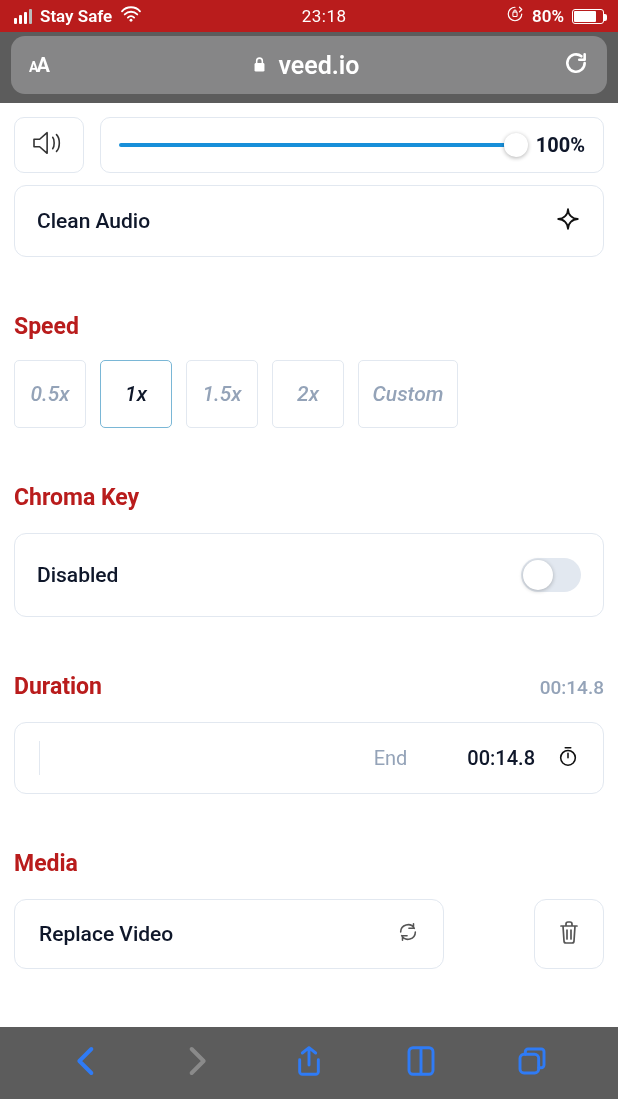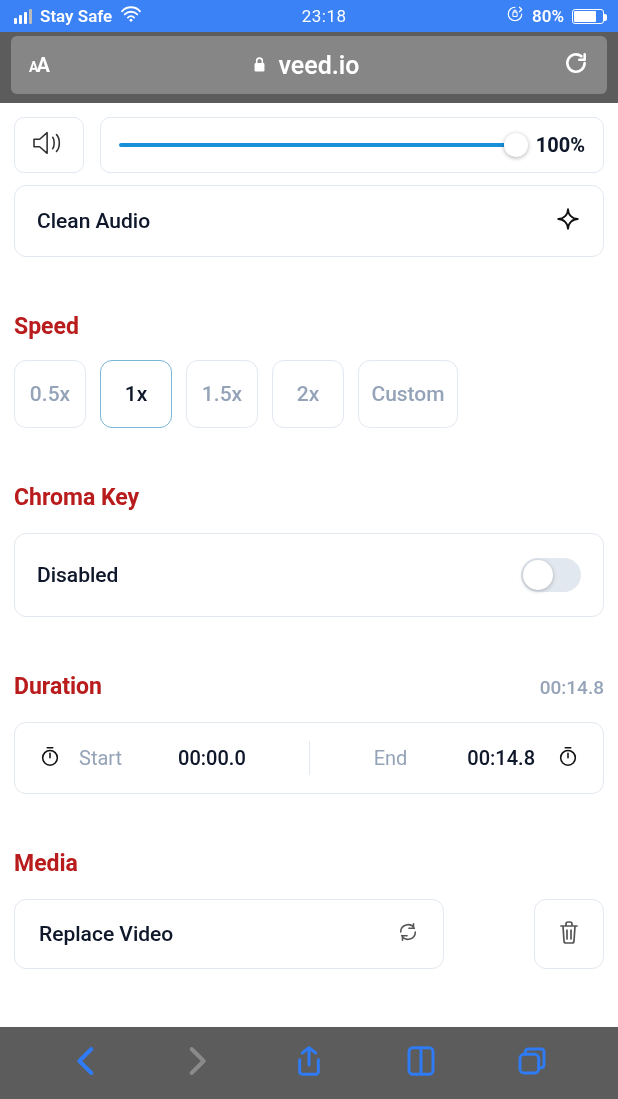--- a/index.html
+++ b/index.html
@@ -8,21 +8,21 @@
     width: 618px;
     height: 1099px;
     background: #fff;
     overflow: hidden;
     position: relative;
   }
 
   
   .status-bar {
     height: 32px;
-    background: #3b82f6;
+    background: #b91c1c;
     color: #fff;
     display: flex;
     align-items: center;
     padding: 0 14px;
     font-size: 17px;
     font-weight: 600;
   }
   .status-left, .status-right { display: flex; align-items: center; gap: 8px; }
   .status-center { flex: 1; text-align: center; font-weight: 400; letter-spacing: .5px; }
   .sig-bars { display: flex; align-items: flex-end; gap: 2px; }
@@ -39,21 +39,21 @@
   .battery::after { content:""; position:absolute; right:-4px; top:4px; width:3px; height:7px; background:#fff; border-radius:0 2px 2px 0;}
   .battery .fill { background:#fff; height:100%; width:80%; border-radius:1px; }
 
   
   .urlbar-wrap {
     background:#5c5c5c;
     padding: 4px 11px 9px;
   }
   .urlbar {
     background:#868687;
-    border-radius: 6px;
+    border-radius: 14px;
     height: 58px;
     display:flex;
     align-items:center;
     padding: 0 18px;
     color:#fff;
   }
   .urlbar .aa { font-weight:700; font-size:20px; letter-spacing:-2px; }
   .urlbar .aa .small { font-size:14px; }
   .urlbar .center { flex:1; text-align:center; font-size:25px; font-weight:600; display:flex; align-items:center; justify-content:center; gap:10px;}
   .urlbar .lock svg { width:17px; height:19px; }
@@ -95,23 +95,23 @@
     padding:0 22px;
     font-size:21px; font-weight:500;gap:48px;
   }
 
   
   .section-title { font-size:23px; font-weight:700; color:#b91c1c; margin-top:56px; }
 
   
   .speed-row { display:flex; gap:14px; margin-top:20px; }
   .speed-btn {
-    border:1px solid #e2e8f0; border-radius:12px;
+    border:1px solid #e2e8f0; border-radius:5px;
     height:68px; display:flex; align-items:center; justify-content:center;
-    font-size:21px; font-weight:500; color:#94a3b8;
+    font-size:21px; font-weight:500; color:#94a3b8;font-style:italic;
   }
   .speed-btn.w1{width:72px}
   .speed-btn.w2{width:100px}
   .speed-btn.selected { color:#0f172a; border-color:#7ab7d6; }
 
   
   .chroma-box {
     margin-top:22px; height:84px;
     display:flex; align-items:center; justify-content:space-between;
     padding:0 22px;
@@ -266,30 +266,20 @@
     <div class="toggle">
       <div class="knob"></div>
     </div>
   </div>
 
   <div class="dur-head">
     <div class="section-title" style="margin-top:0">Duration</div>
     <div class="dur-total">00:14.8</div>
   </div>
   <div class="dur-box card">
-    <div class="dur-half left">
-      <span class="stopwatch">
-        <svg viewBox="0 0 24 24">
-            <circle cx="12" cy="14" r="8" class="stroke" style="stroke:#111"></circle>
-            <path class="stroke" style="stroke:#111" d="M12 14V9M9 3h6"></path>
-          </svg>
-      </span>
-      <span class="lbl">Start</span>
-      <span class="val">00:00.0</span>
-    </div>
     <div class="dur-sep"></div>
     <div class="dur-half right">
       <span class="lbl">End</span>
       <span class="val">00:14.8</span>
       <span class="stopwatch">
         <svg viewBox="0 0 24 24">
             <circle cx="12" cy="14" r="8" class="stroke" style="stroke:#111"></circle>
             <path class="stroke" style="stroke:#111" d="M12 14V9M9 3h6"></path>
           </svg>
       </span>

